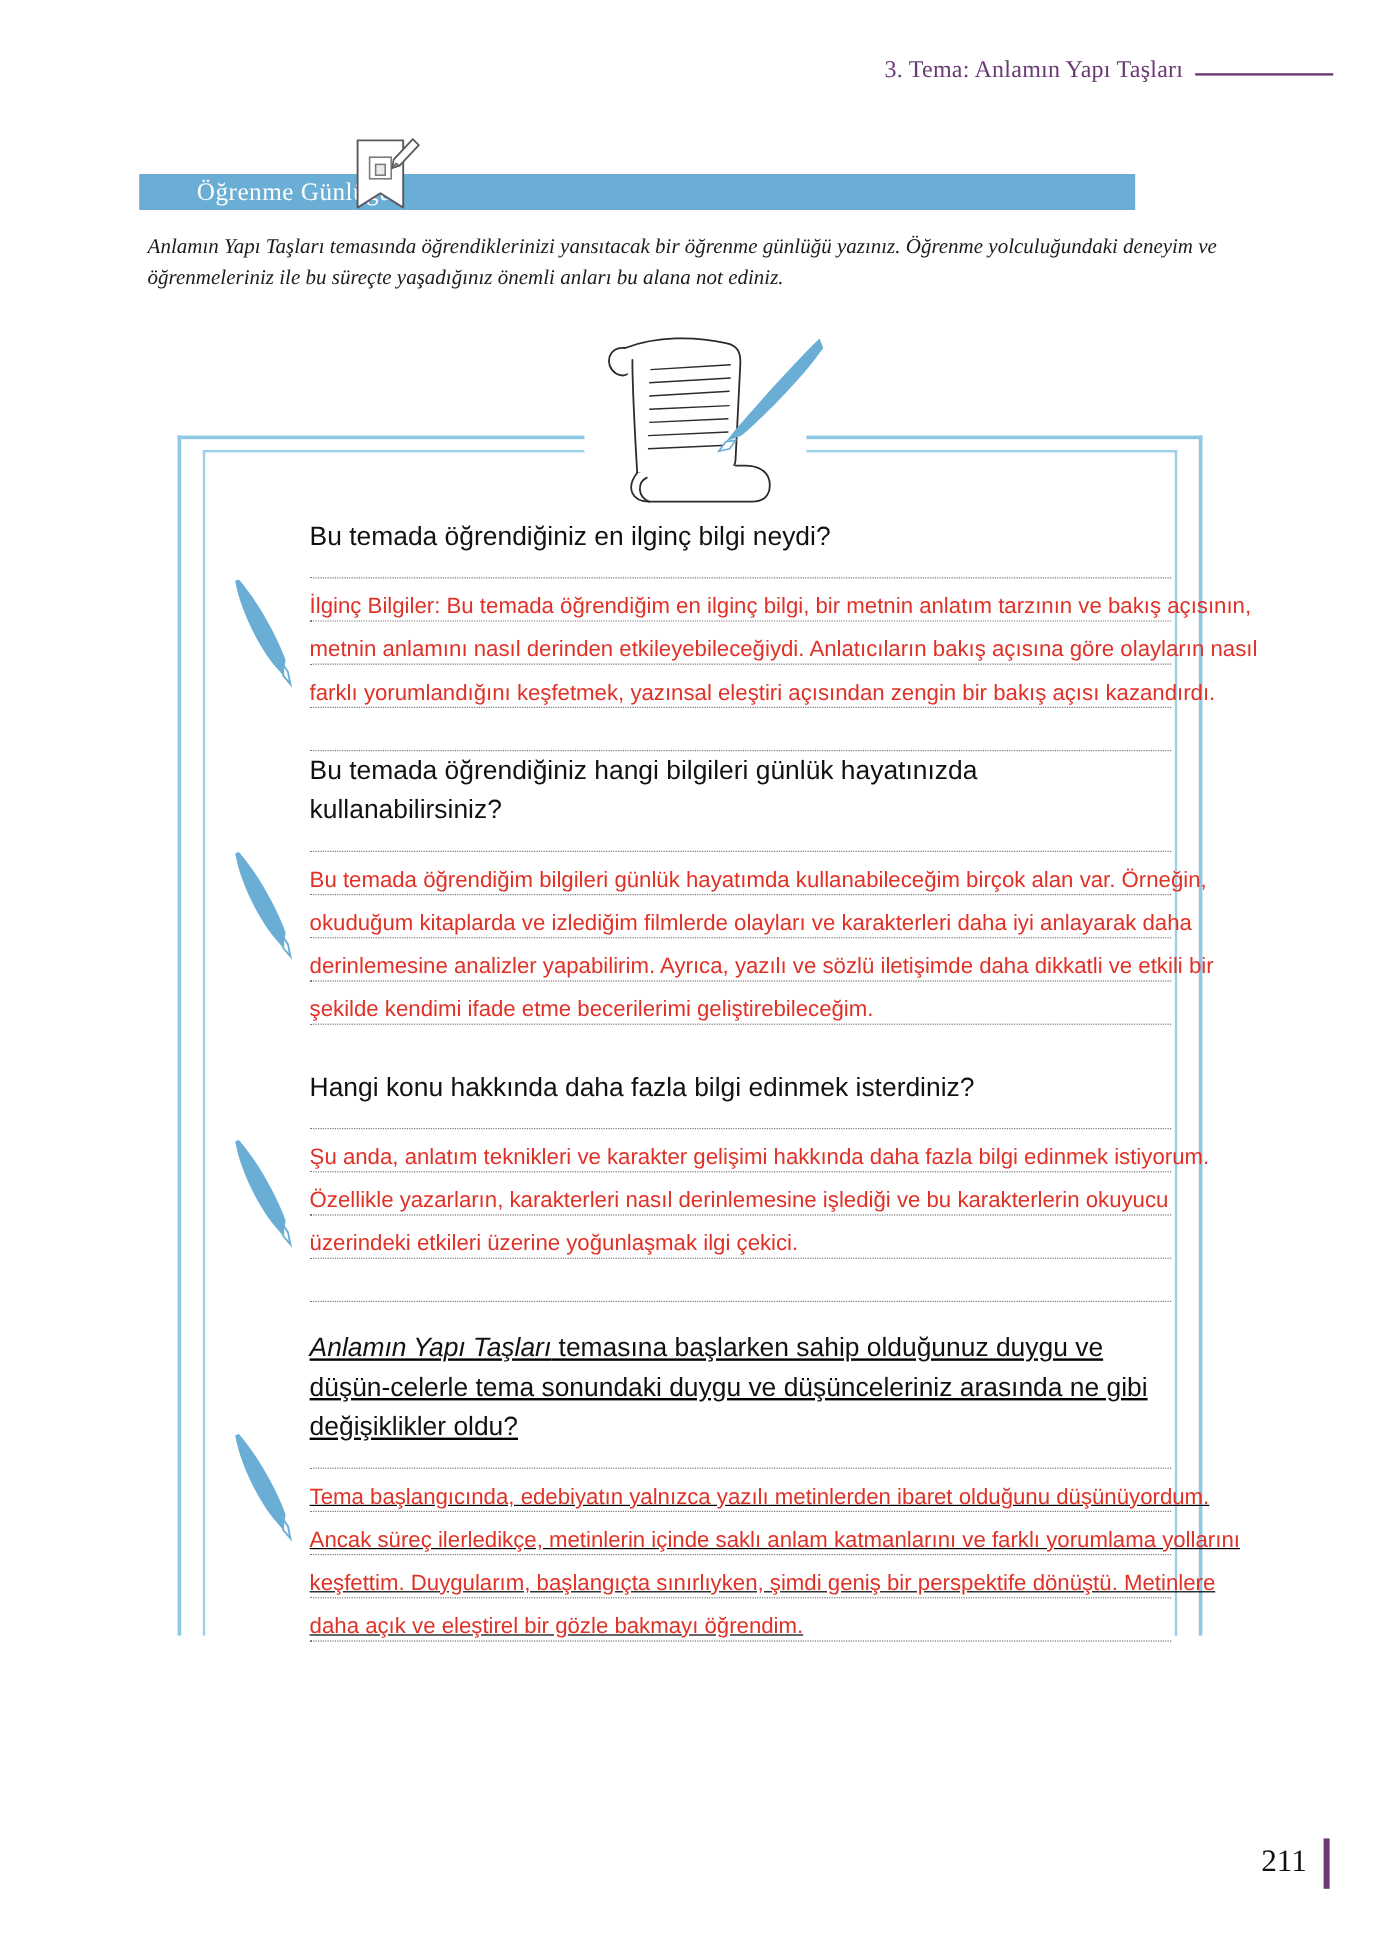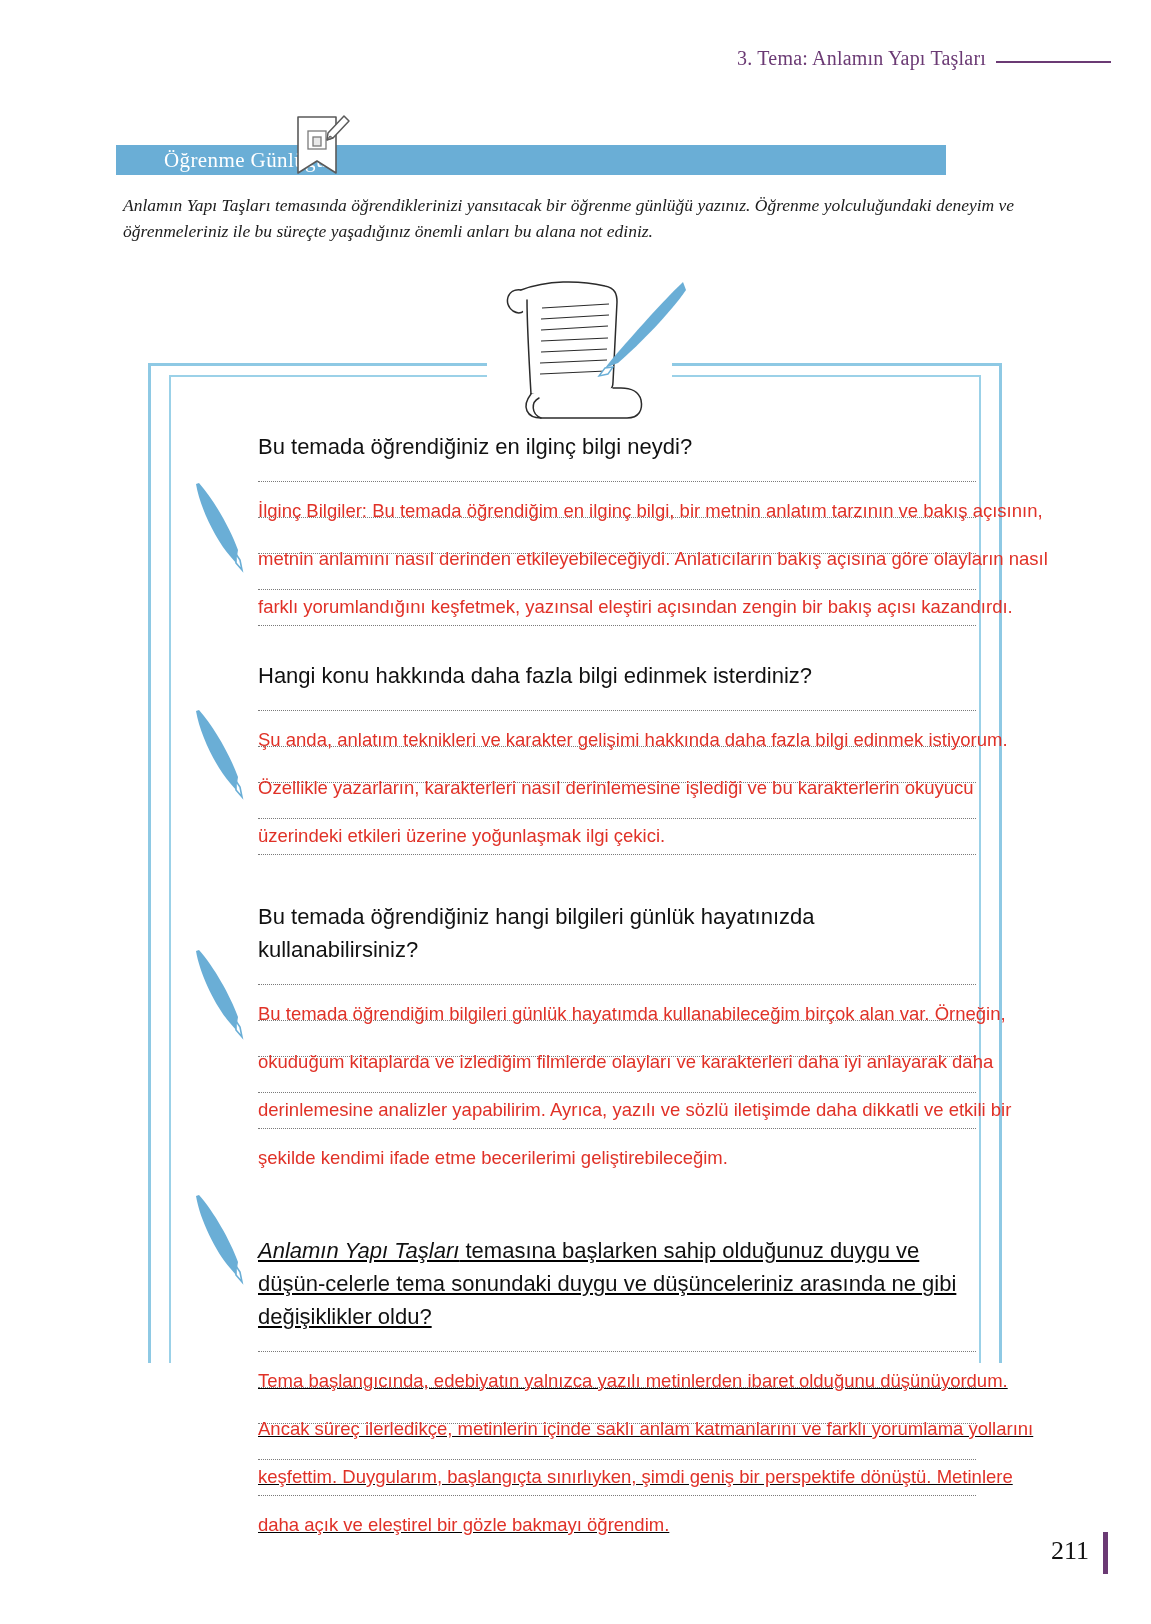--- a/index.html
+++ b/index.html
@@ -155,21 +155,21 @@
   }
   .rule {
     height: 0;
     border-top: 1px dotted #7a7a7a;
     margin-bottom: 35px;
   }
   .answer-text {
     position: relative;
     font-family: "Liberation Sans", sans-serif;
     font-size: 18.5px;
-    line-height: 48px;
+    line-height: 36px;
     color: #e03127;
     width: 800px;
     padding-top: 6px;
     white-space: pre-line;
   }
 
   
   .quill-margin {
     position: absolute;
     width: 70px;
@@ -293,48 +293,48 @@
           <div class="rule"></div>
           <div class="rule"></div>
           <div class="rule"></div>
           <div class="rule"></div>
           <div class="rule"></div>
         </div>
         <div class="answer-text">İlginç Bilgiler: Bu temada öğrendiğim en ilginç bilgi, bir metnin anlatım tarzının ve bakış açısının, metnin anlamını nasıl derinden etkileyebileceğiydi. Anlatıcıların bakış açısına göre olayların nasıl farklı yorumlandığını keşfetmek, yazınsal eleştiri açısından zengin bir bakış açısı kazandırdı.</div>
       </div>
     </div>
 
+    <div class="block" style="margin-top:30px; margin-bottom:30px;">
+      <div class="question">Bu temada öğrendiğiniz hangi bilgileri günlük hayatınızda kullanabilirsiniz?</div>
+      <div class="answer-area">
+        <div class="rule-stack">
+          <div class="rule"></div>
+          <div class="rule"></div>
+          <div class="rule"></div>
+          <div class="rule"></div>
+          <div class="rule"></div>
+        </div>
+        <div class="answer-text">Bu temada öğrendiğim bilgileri günlük hayatımda kullanabileceğim birçok alan var. Örneğin, okuduğum kitaplarda ve izlediğim filmlerde olayları ve karakterleri daha iyi anlayarak daha derinlemesine analizler yapabilirim. Ayrıca, yazılı ve sözlü iletişimde daha dikkatli ve etkili bir şekilde kendimi ifade etme becerilerimi geliştirebileceğim.</div>
+      </div>
+    </div>
+
     <div class="block" style="margin-top:24px; margin-bottom:40px;">
       <div class="question">Hangi konu hakkında daha fazla bilgi edinmek isterdiniz?</div>
       <div class="answer-area">
         <div class="rule-stack">
           <div class="rule"></div>
           <div class="rule"></div>
           <div class="rule"></div>
           <div class="rule"></div>
           <div class="rule"></div>
         </div>
         <div class="answer-text">Şu anda, anlatım teknikleri ve karakter gelişimi hakkında daha fazla bilgi edinmek istiyorum. Özellikle yazarların, karakterleri nasıl derinlemesine işlediği ve bu karakterlerin okuyucu üzerindeki etkileri üzerine yoğunlaşmak ilgi çekici.</div>
       </div>
     </div>
 
-    <div class="block" style="margin-top:30px; margin-bottom:30px;">
-      <div class="question">Bu temada öğrendiğiniz hangi bilgileri günlük hayatınızda kullanabilirsiniz?</div>
-      <div class="answer-area">
-        <div class="rule-stack">
-          <div class="rule"></div>
-          <div class="rule"></div>
-          <div class="rule"></div>
-          <div class="rule"></div>
-          <div class="rule"></div>
-        </div>
-        <div class="answer-text">Bu temada öğrendiğim bilgileri günlük hayatımda kullanabileceğim birçok alan var. Örneğin, okuduğum kitaplarda ve izlediğim filmlerde olayları ve karakterleri daha iyi anlayarak daha derinlemesine analizler yapabilirim. Ayrıca, yazılı ve sözlü iletişimde daha dikkatli ve etkili bir şekilde kendimi ifade etme becerilerimi geliştirebileceğim.</div>
-      </div>
-    </div>
-
     <div class="block" style="margin-top:52px;text-decoration:underline;">
       <div class="question"><span class="em">Anlamın Yapı Taşları</span><span> temasına başlarken sahip olduğunuz duygu ve düşün-celerle tema sonundaki duygu ve düşünceleriniz arasında ne gibi değişiklikler oldu?</span></div>
       <div class="answer-area">
         <div class="rule-stack">
           <div class="rule"></div>
           <div class="rule"></div>
           <div class="rule"></div>
           <div class="rule"></div>
           <div class="rule"></div>
         </div>

